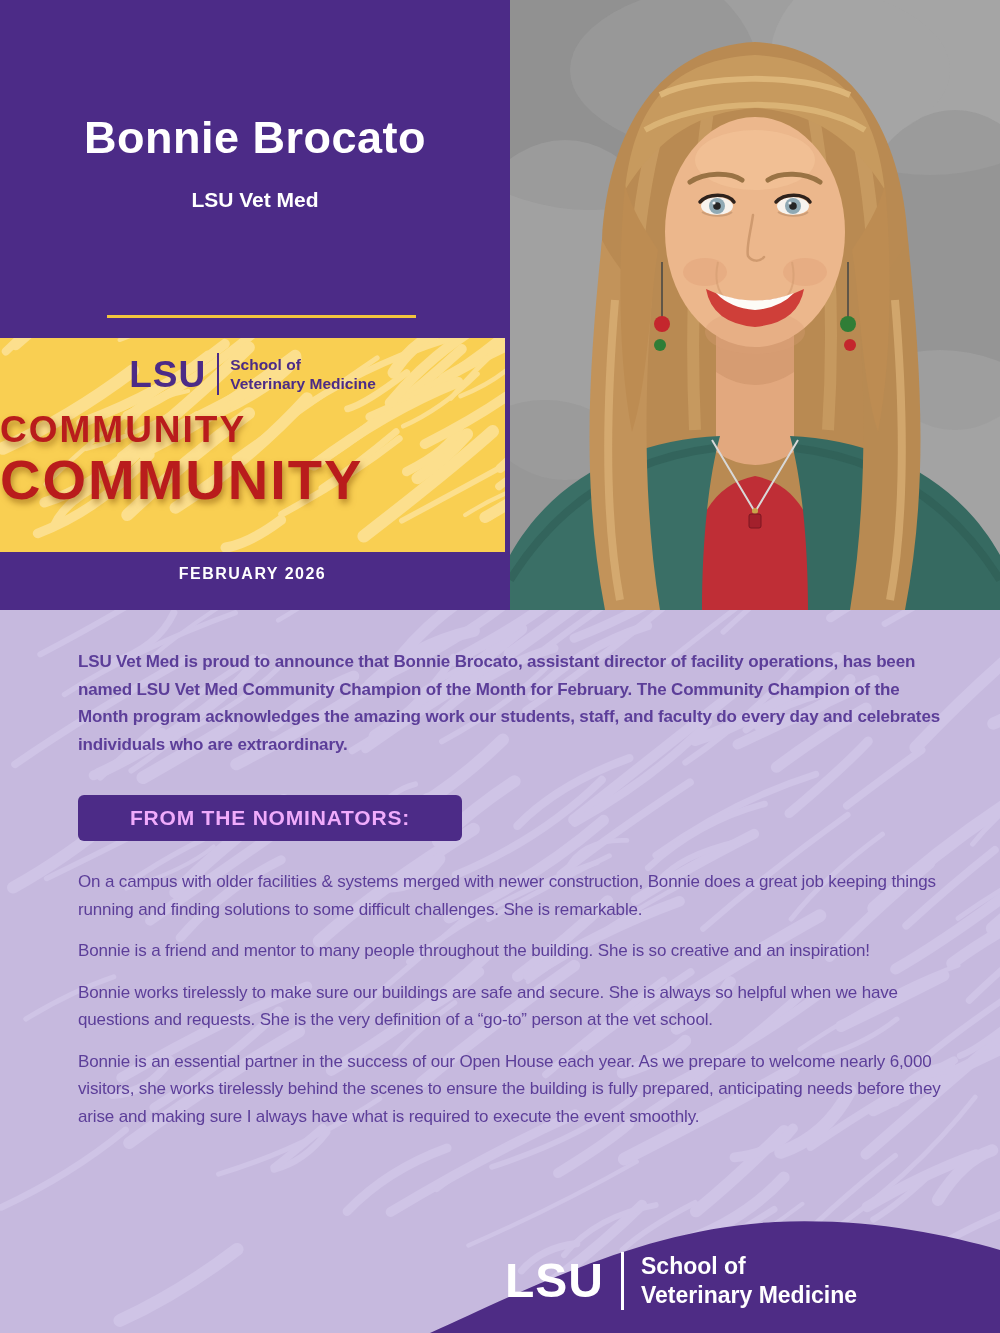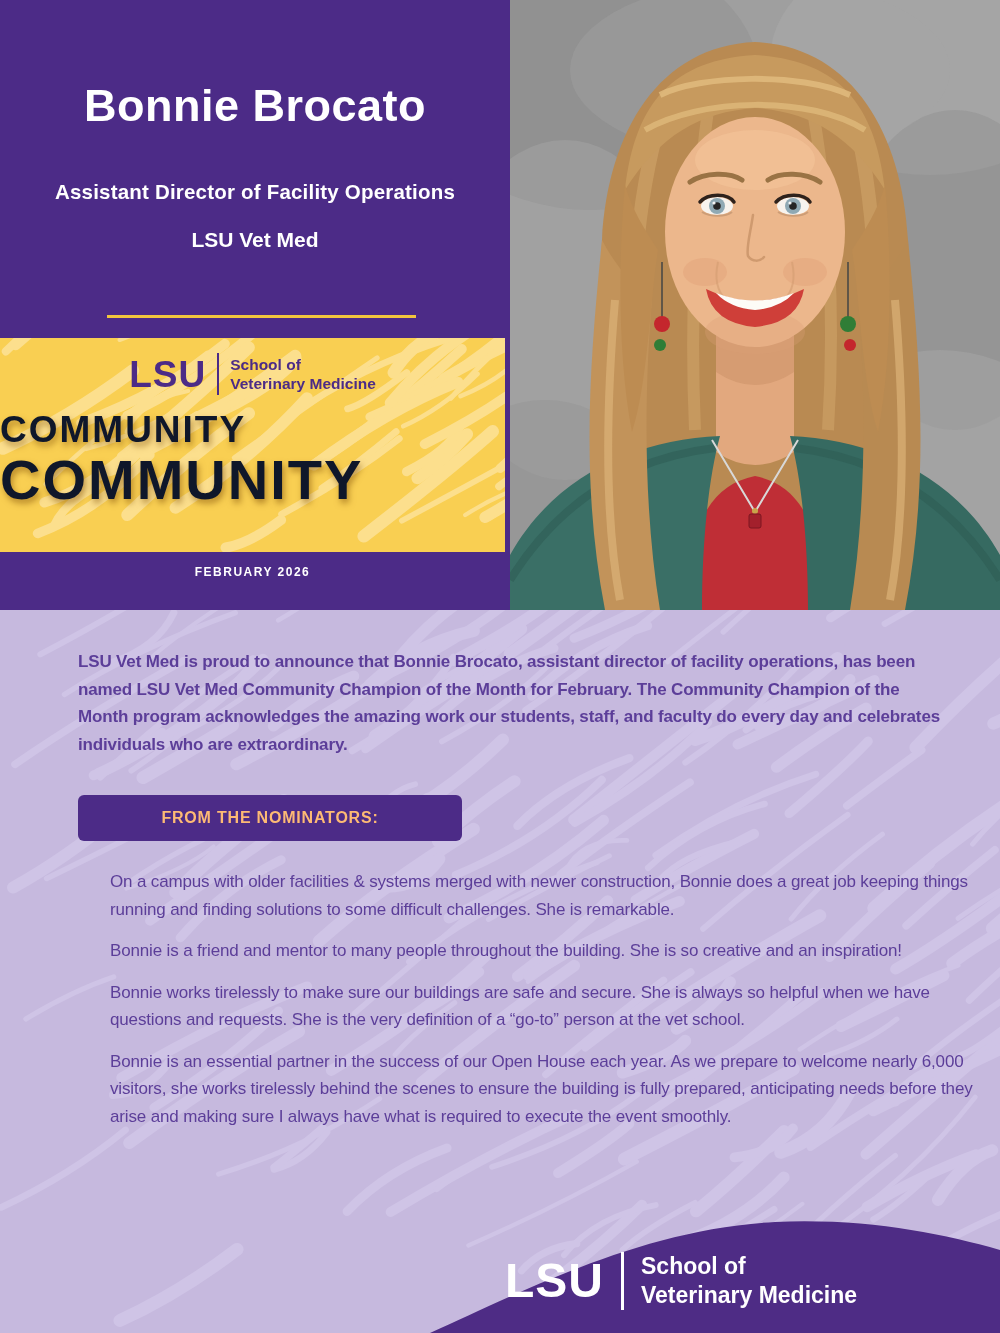--- a/index.html
+++ b/index.html
@@ -9,63 +9,63 @@
     position:relative; width:1000px; height:1333px;
     margin:0 auto; background:#c6b9de; overflow:hidden;
   }
   svg.stripes { position:absolute; pointer-events:none; }
   #lavStripes { left:0; top:610px; width:1000px; height:723px; }
   
   .left-panel {
     position:absolute; left:0; top:0; width:510px; height:610px;
     background:#4c2b87; color:#fff; text-align:center;
   }
-  .person-name { font-size:45px; font-weight:800; letter-spacing:0.5px; padding-top:80px; }
+  .person-name { font-size:45px; font-weight:800; letter-spacing:0.5px; padding-top:112px; }
   .person-title { font-size:20.5px; font-weight:700; margin-top:48px; letter-spacing:0.2px; }
   .person-org { font-size:21px; font-weight:700; margin-top:24px; }
   .gold-divider { position:absolute; left:107px; top:315px; width:309px; height:3px; background:#f2c53d; }
   
   .badge {
     position:absolute; left:0; top:338px; width:505px; height:214px;
     background:#f9cf52; overflow:hidden;
   }
   #goldStripes { left:0; top:0; width:505px; height:214px; }
   .badge-inner { position:relative; z-index:2; }
   .badge-logo-row { display:flex; align-items:center; justify-content:center; margin-top:15px; gap:11px; }
   .lsu-word { font-size:37px; font-weight:900; color:#4c2b87; letter-spacing:1px; line-height:1; }
   .logo-divider { width:2px; height:42px; background:#4c2b87; }
   .logo-sub { display:flex; flex-direction:column; text-align:left; color:#4c2b87;
               font-size:15.5px; font-weight:800; line-height:19px; }
   .badge-line1, .badge-line2, .badge-line3 {
-    color:#0f172a; font-weight:800; letter-spacing:2px;
+    color:#b91c1c; font-weight:800; letter-spacing:2px;
     text-shadow:2px 4px 6px rgba(130,80,10,0.55);
   }
   .badge-line1 { font-size:37px; margin-top:14px; }
   .badge-line2 { font-size:56px; margin-top:-4px; }
   .badge-line3 { font-size:25px; margin-top:-1px; }
   .month {
     position:absolute; left:0; top:565px; width:505px; text-align:center;
-    color:#fff; font-size:12px; font-weight:800; letter-spacing:1.5px;
+    color:#fff; font-size:16px; font-weight:800; letter-spacing:1.5px;
   }
   
   .photo { position:absolute; left:510px; top:0; width:490px; height:610px; }
   .photo svg { display:block; width:100%; height:100%; }
   
   .intro, .quotes {
     position:absolute; left:78px; width:864px;
     color:#5c3e99; font-size:17px; line-height:27.5px; letter-spacing:-0.15px;
   }
   .intro { top:648px;font-weight:bold; }
   .nom-box {
     position:absolute; left:78px; top:795px; width:384px; height:46px;
     background:#4c2b87; border-radius:6px;
     display:flex; align-items:center; justify-content:center;
   }
-  .nom-box span { color:#fdba74; font-size:16px; font-weight:800; letter-spacing:0.8px; }
-  .quotes { top:868px;margin-left:32px; }
+  .nom-box span { color:#f0abfc; font-size:21px; font-weight:800; letter-spacing:0.8px; }
+  .quotes { top:868px; }
   .quotes p { margin:0 0 14px 0; }
   
   .footer-curve { position:absolute; left:0; bottom:0; width:1000px; height:140px; }
   .footer-lockup {
     position:absolute; left:505px; top:1252px; width:420px;
     display:flex; align-items:center; gap:17px; z-index:3;
   }
   .footer-lsu { color:#fff; font-size:48px; font-weight:900; letter-spacing:1px; line-height:1; }
   .footer-divider { width:3px; height:58px; background:#fff; }
   .footer-sub { display:flex; flex-direction:column; color:#fff; font-size:23px; font-weight:700; line-height:29px; }
@@ -213,21 +213,20 @@
       <path d="M129.3,532.9 Q217.6,468.3 299.0,421.5" stroke="#cfc4e6" stroke-width="12.2" fill="none" stroke-linecap="round"></path>
       <path d="M236.2,154.4 Q338.0,102.3 409.8,47.3" stroke="#cfc4e6" stroke-width="11.9" fill="none" stroke-linecap="round"></path>
       <path d="M384.2,276.5 Q418.5,277.5 439.2,248.8" stroke="#cfc4e6" stroke-width="12.4" fill="none" stroke-linecap="round"></path>
       <path d="M658.7,271.1 Q681.2,244.9 736.7,232.0" stroke="#cfc4e6" stroke-width="6.3" fill="none" stroke-linecap="round"></path>
       <path d="M93.7,165.3 Q114.0,159.3 161.7,122.7" stroke="#cfc4e6" stroke-width="10.0" fill="none" stroke-linecap="round"></path>
       <path d="M126.3,278.6 Q184.7,260.3 213.6,236.5" stroke="#cfc4e6" stroke-width="4.1" fill="none" stroke-linecap="round"></path>
     </svg>
 
   <section class="left-panel">
     <h1 class="person-name">Bonnie Brocato</h1>
-    <div class="person-title">Assistant Director of Facility Operations</div>
     <div class="person-org">LSU Vet Med</div>
     <div class="gold-divider"></div>
   </section>
 
   <div class="badge">
     <svg id="goldStripes" class="stripes" preserveAspectRatio="none" viewBox="0 0 505 214">
         <path d="M5.9,13.3 Q61.1,-40.0 114.8,-86.8" stroke="#fcdf8d" stroke-width="8.2" fill="none" stroke-linecap="round"></path>
         <path d="M121.2,118.4 Q143.3,100.8 188.9,65.2" stroke="#fcdf8d" stroke-width="8.7" fill="none" stroke-linecap="round"></path>
         <path d="M99.6,78.7 Q146.5,63.5 207.4,15.8" stroke="#fcdf8d" stroke-width="6.2" fill="none" stroke-linecap="round"></path>
         <path d="M443.3,40.8 Q467.9,25.9 506.8,7.6" stroke="#fcdf8d" stroke-width="10.9" fill="none" stroke-linecap="round"></path>

